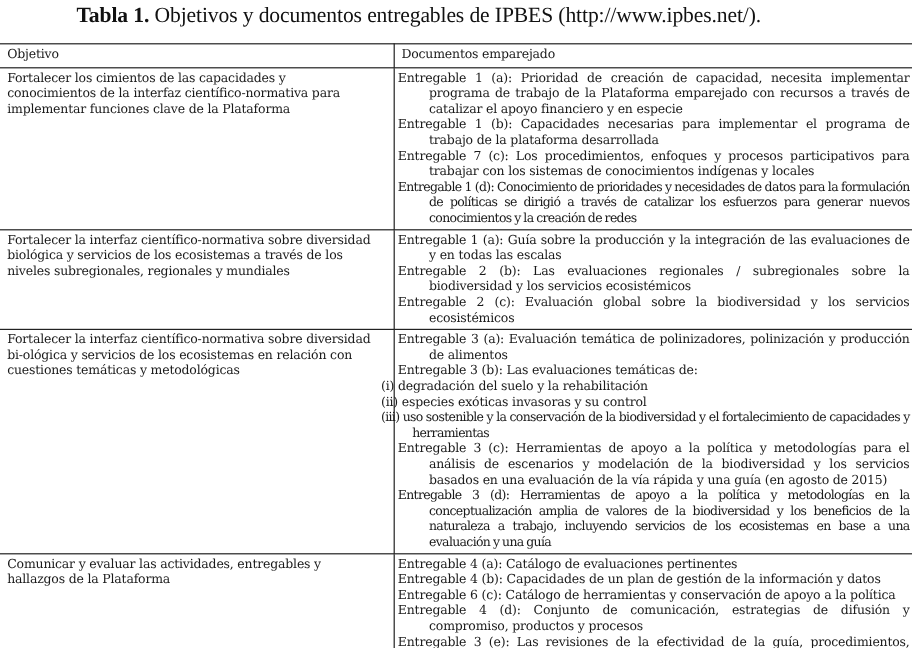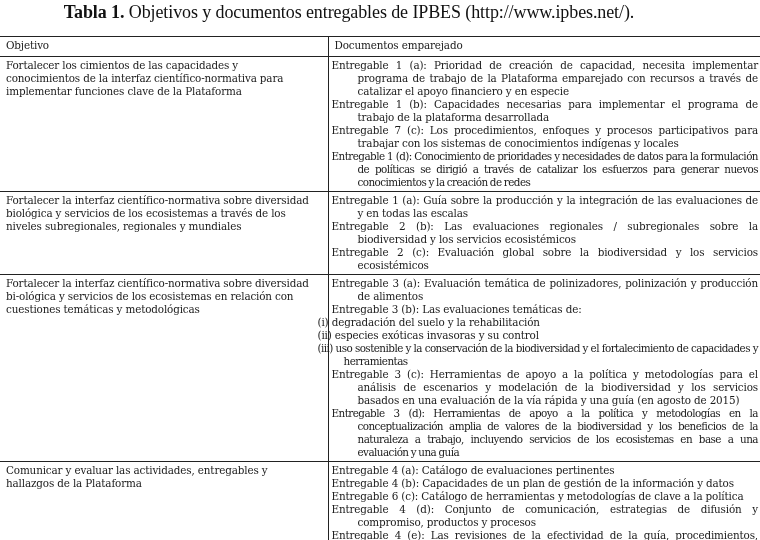--- a/index.html
+++ b/index.html
@@ -87,19 +87,19 @@
         <div class="item"><span class="lbl">Entregable 3 (c)</span><span>: Herramientas de apoyo a la política y metodologías para el análisis de escenarios y modelación de la biodiversidad y los servicios basados en una evaluación de la vía rápida y una guía (en agosto de 2015)</span></div>
         <div class="item tight"><span class="lbl">Entregable 3 (d)</span><span>: Herramientas de apoyo a la política y metodologías en la conceptualización amplia de valores de la biodiversidad y los beneficios de la naturaleza a trabajo, incluyendo servicios de los ecosistemas en base a una evaluación y una guía</span></div>
       </td>
     </tr>
 
     <tr>
       <td class="obj">Comunicar y evaluar las actividades, entregables y hallazgos de la Plataforma</td>
       <td class="del">
         <div class="item"><span class="lbl">Entregable 4 (a)</span><span>: Catálogo de evaluaciones pertinentes</span></div>
         <div class="item"><span class="lbl">Entregable 4 (b)</span><span>: Capacidades de un plan de gestión de la información y datos</span></div>
-        <div class="item"><span class="lbl">Entregable 6 (c)</span><span>: Catálogo de herramientas y metodologías de clave a la política</span></div>
+        <div class="item"><span class="lbl">Entregable 6 (c)</span><span>: Catálogo de herramientas y conservación de apoyo a la política</span></div>
         <div class="item"><span class="lbl">Entregable 4 (d)</span><span>: Conjunto de comunicación, estrategias de difusión y compromiso, productos y procesos</span></div>
-        <div class="item"><span class="lbl">Entregable 4 (e)</span><span>: Las revisiones de la efectividad de la guía, procedimientos, métodos y enfoques para informar sobre el desarrollo futuro de la Plataforma</span></div>
+        <div class="item"><span class="lbl">Entregable 3 (e)</span><span>: Las revisiones de la efectividad de la guía, procedimientos, métodos y enfoques para informar sobre el desarrollo futuro de la Plataforma</span></div>
       </td>
     </tr>
   </tbody>
 </table>
 
 </body></html>

